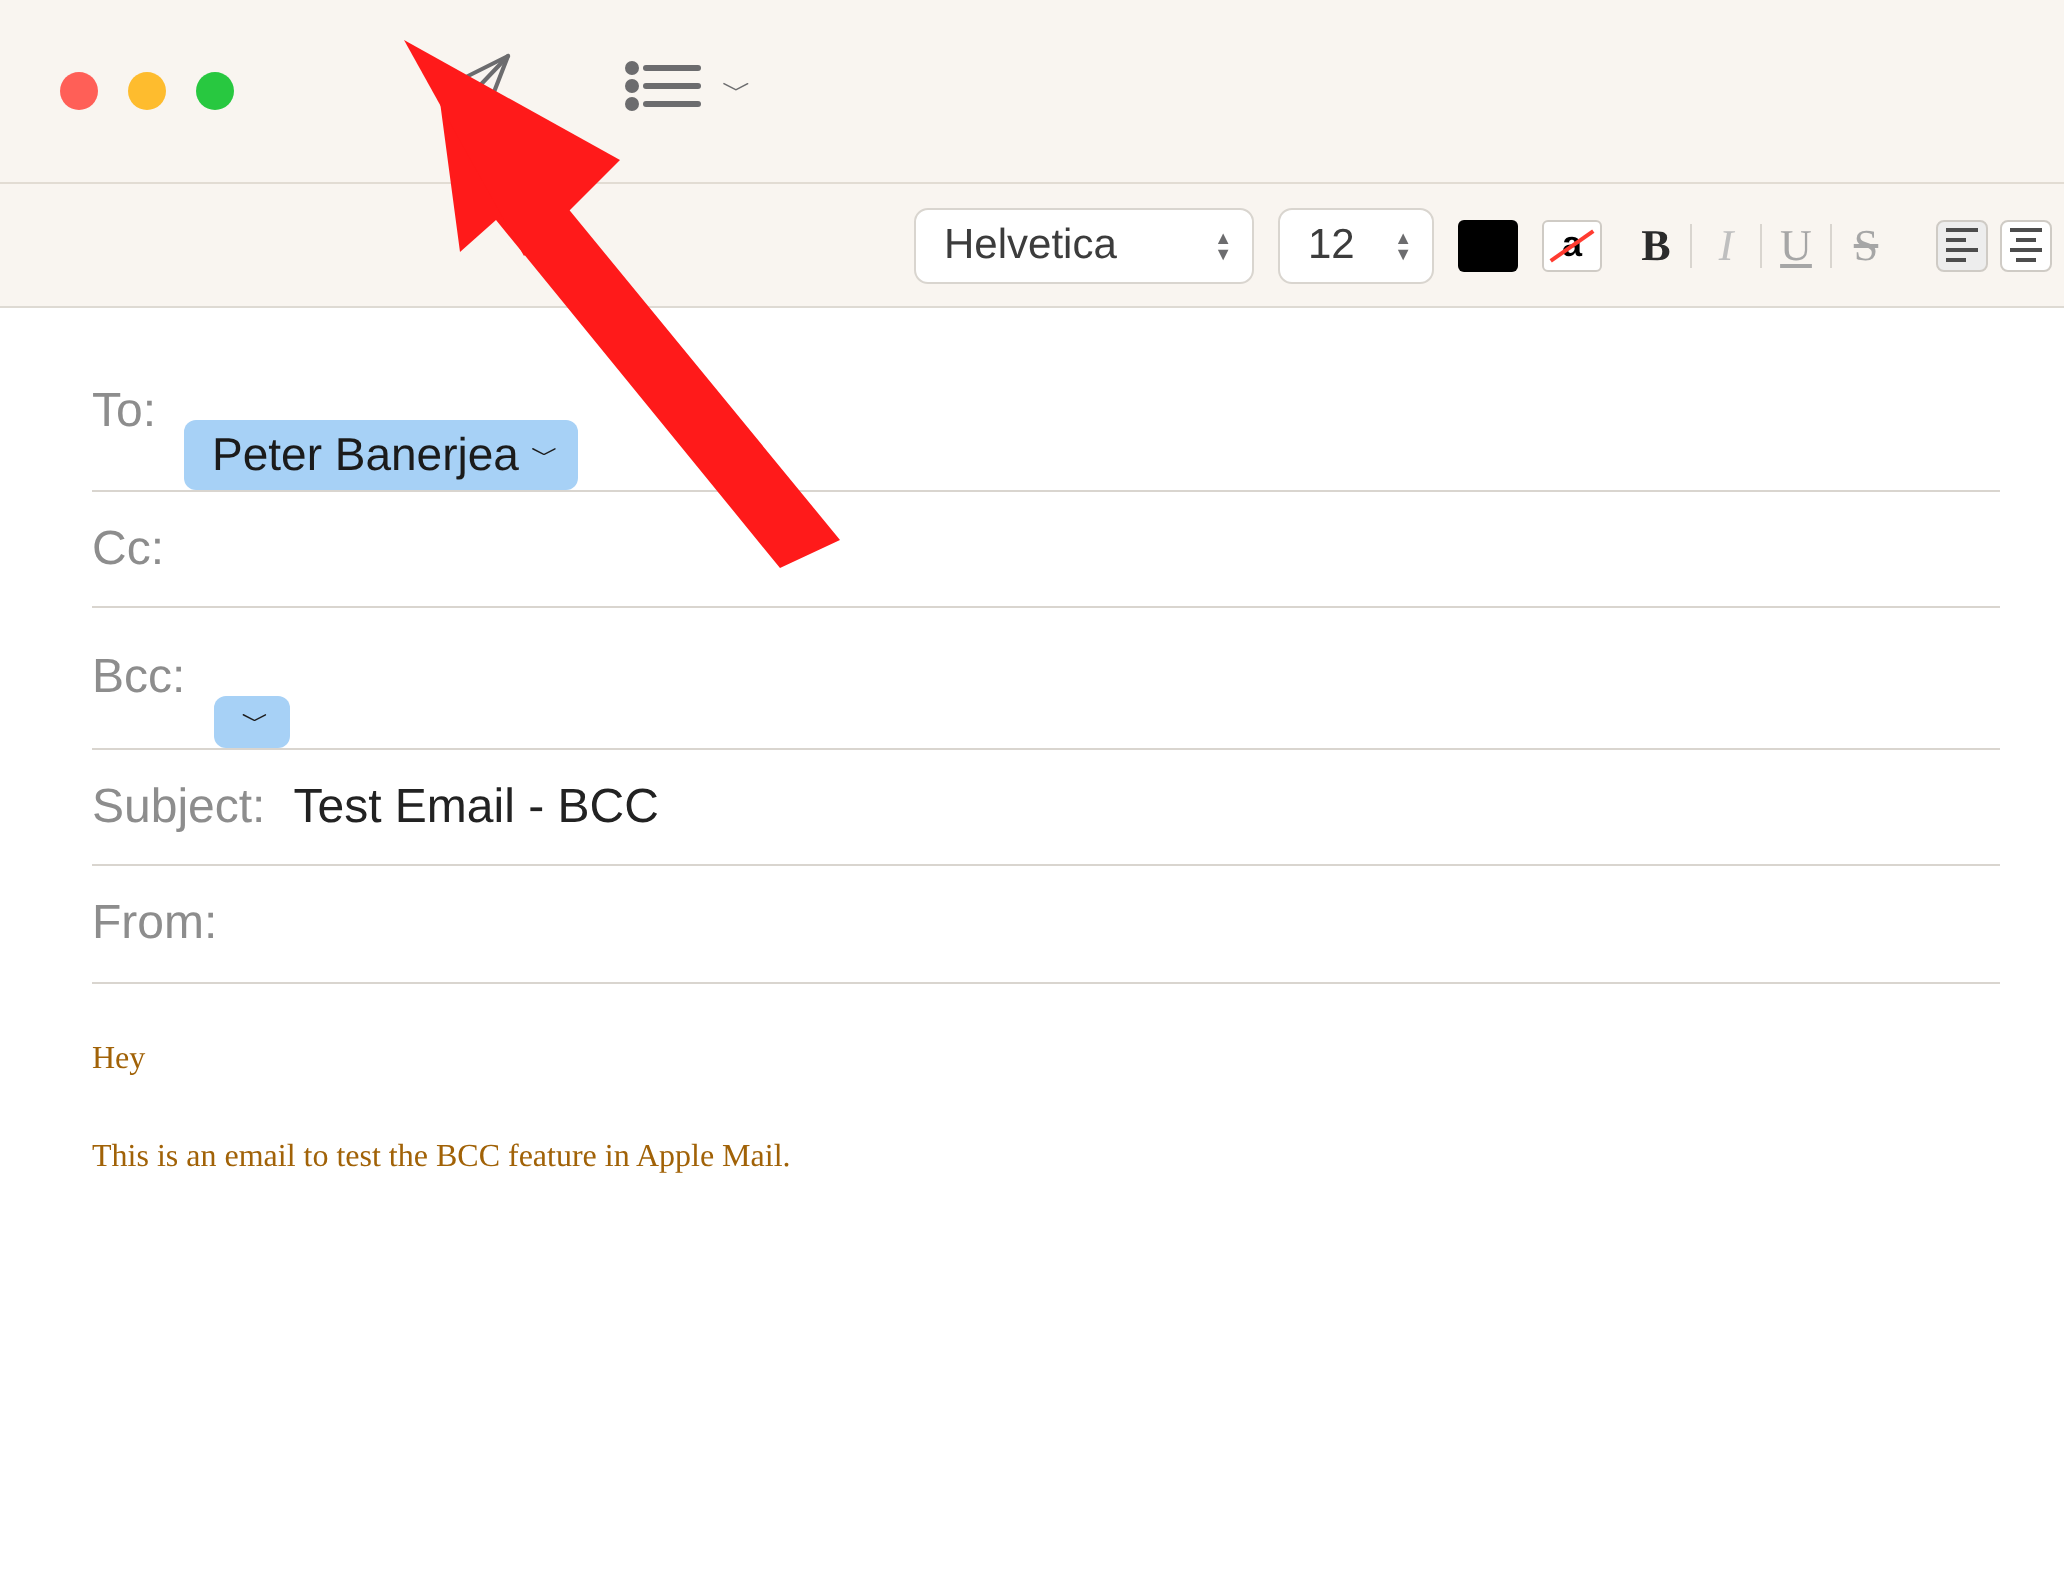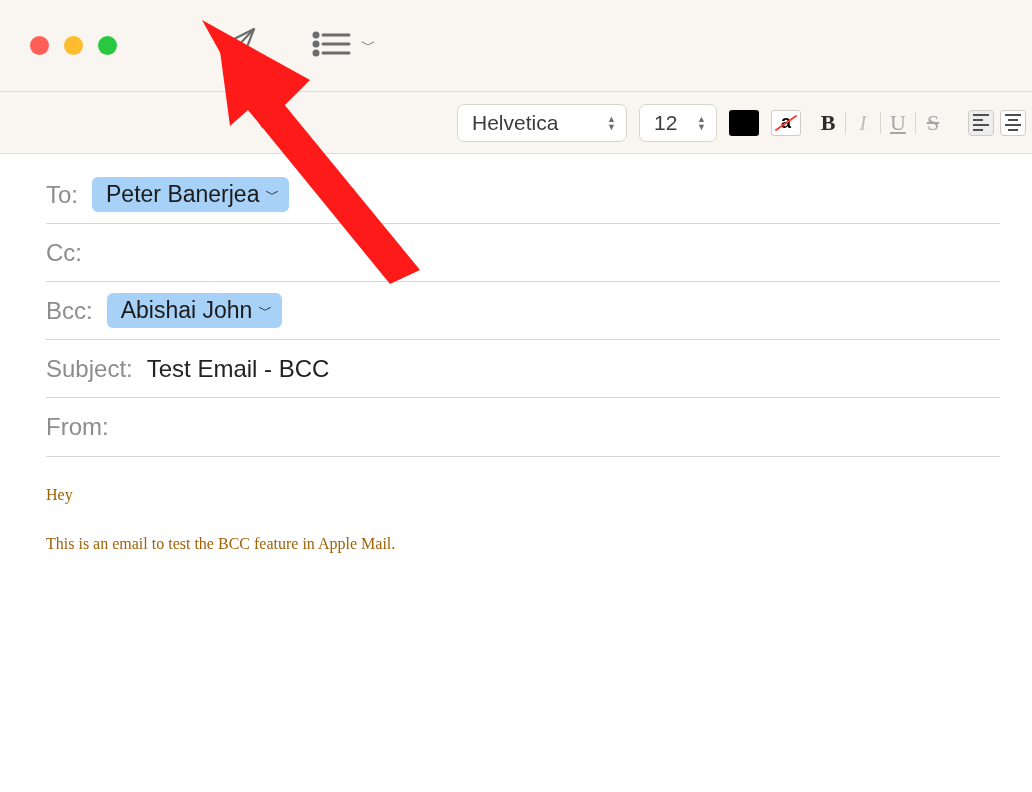--- a/index.html
+++ b/index.html
@@ -169,20 +169,21 @@
     .recipient-pill {
       background: #a7d1f6;
       padding: 4px 10px 4px 14px;
       border-radius: 6px;
       display: flex;
       align-items: center;
       gap: 6px;
       font-size: 23px;
       color: #1b1b1b;
       cursor: pointer;
+      margin-top: 44px;
     }
     .pill-caret{ font-size:14px; color:#1b1b1b; }
     .subject-value{
       color:#222; font-size:24px;
     }
     .from-row{ border-bottom:none; }
 
     
     .msg-body{
       padding: 28px 46px;
@@ -294,21 +295,20 @@
     </span>
   </div>
 
   <div class="row">
     <span class="label">Cc:</span>
   </div>
 
   <div class="row">
     <span class="label">Bcc:</span>
     <span class="recipient-pill">
-      <span>Abishai John</span>
       <span class="pill-caret">﹀</span>
     </span>
   </div>
 
   <div class="row">
     <span class="label">Subject:</span>
     <span class="subject-value">Test Email - BCC</span>
   </div>
 
   <div class="row from-row" style="border-top:0;">

